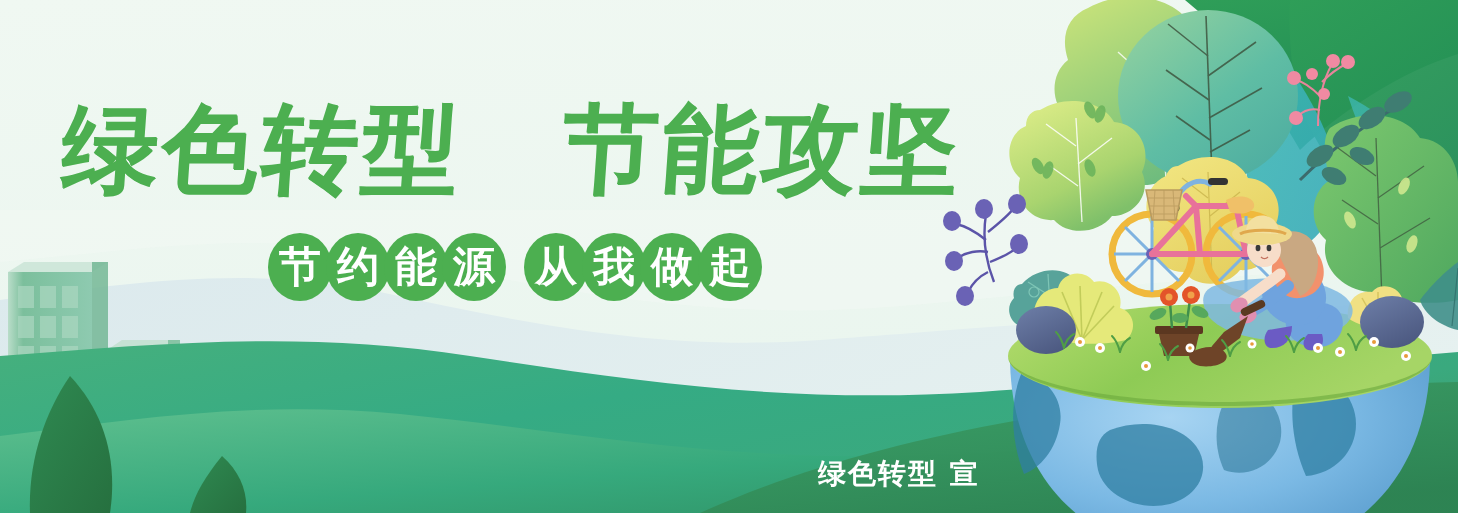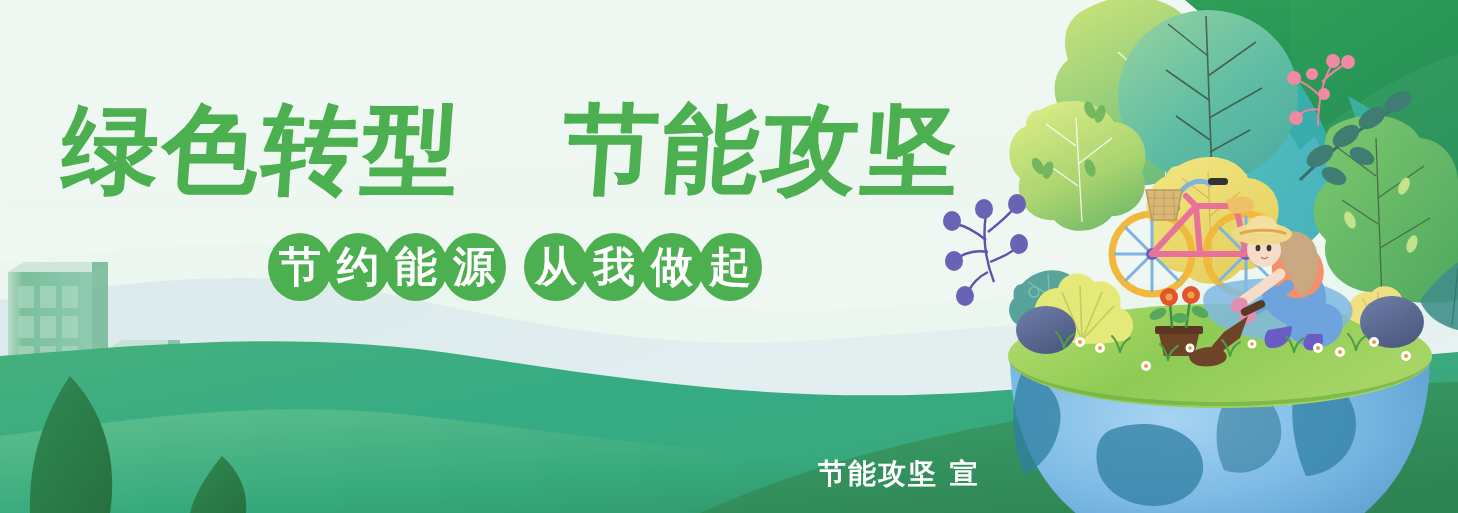--- a/index.html
+++ b/index.html
@@ -579,15 +579,15 @@
     <span class="sub-char">约</span>
     <span class="sub-char">能</span>
     <span class="sub-char">源</span>
     <span class="sub-gap"></span>
     <span class="sub-char">从</span>
     <span class="sub-char">我</span>
     <span class="sub-char">做</span>
     <span class="sub-char">起</span>
   </div>
 
-  <div class="signature">节能攻坚 宣</div>
+  <div class="signature">绿色转型 宣</div>
 
 </div>
 
 </body></html>

